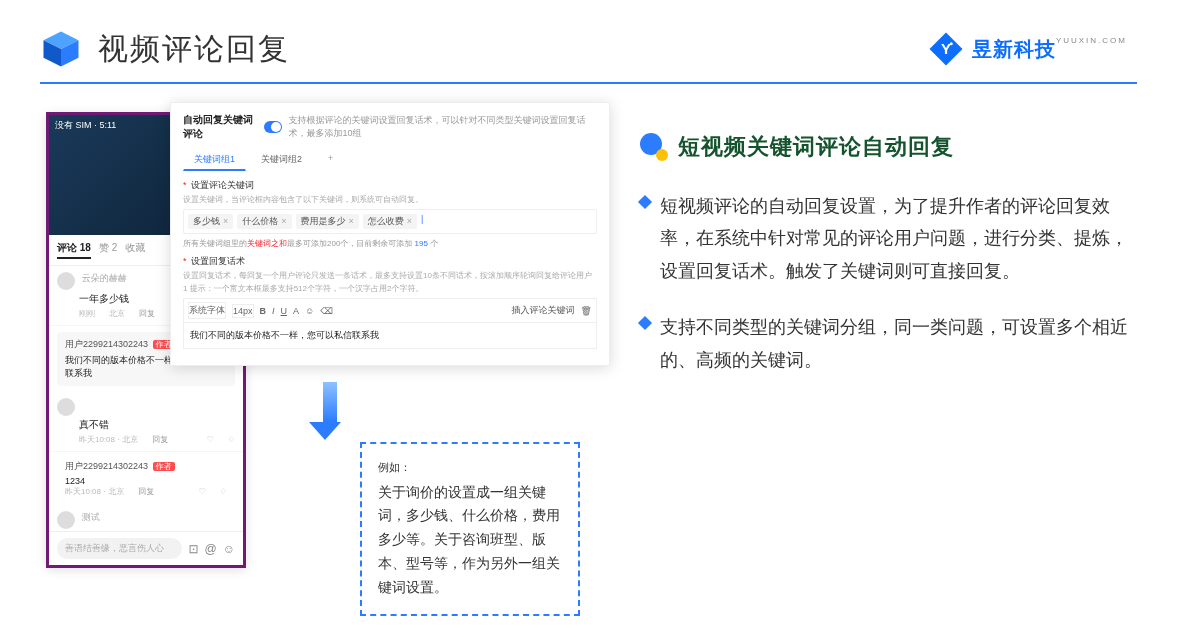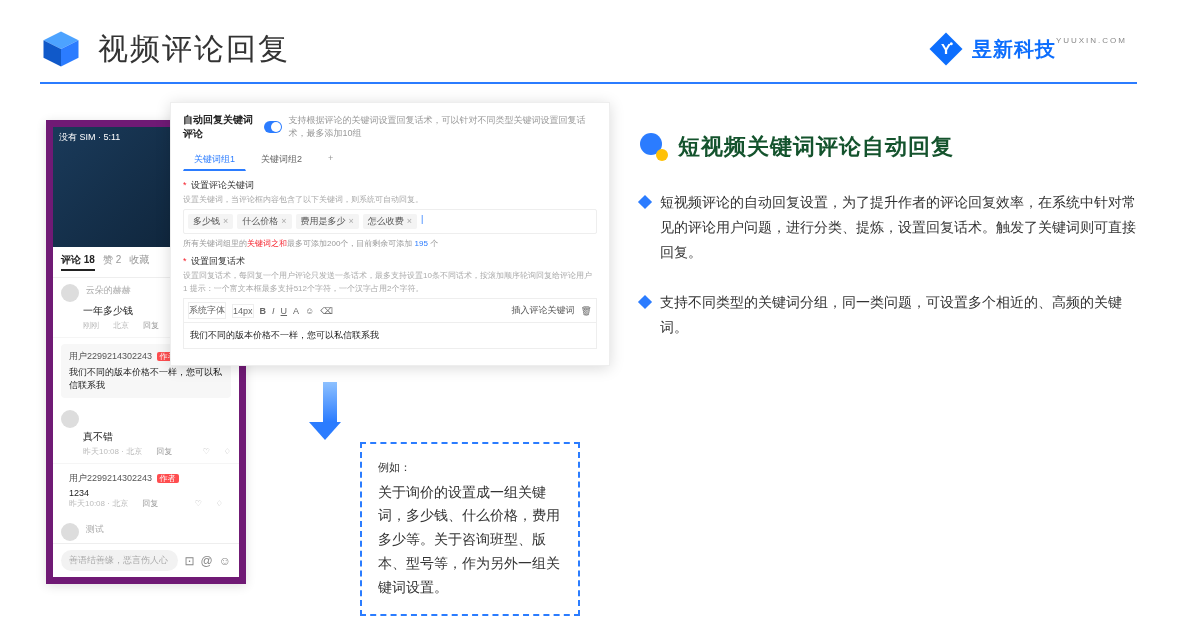--- a/index.html
+++ b/index.html
@@ -28,25 +28,24 @@
 .main { display: flex; padding: 18px 40px 0 40px; gap: 10px; }
 .left-col { width: 550px; position: relative; }
 .right-col { flex: 1; padding-top: 30px; padding-left: 40px; }
 
 
 .phone-shot {
   position: absolute;
   top: 10px; left: 6px;
   width: 200px;
   background: #fff;
-  border: 7px solid #701a75;
+  border: 3px solid #701a75;
   box-shadow: 0 2px 10px rgba(0,0,0,.12);
   font-size: 10px;
   color: #666;
-  margin-top: 8px;
 }
 .phone-top { height: 120px; background: linear-gradient(135deg,#1a3a5a 0%,#0d2135 100%); position: relative; }
 .phone-status { position:absolute; top:4px; left:6px; color:#fff; font-size:9px; }
 .phone-tabs { display:flex; gap:8px; padding:6px 8px; border-bottom:1px solid #eee; font-size:10px; }
 .phone-tabs .active { color:#222; font-weight:600; border-bottom:2px solid #222; padding-bottom:2px; }
 .phone-tabs span { color:#999; }
 .p-comment { padding:6px 8px; border-bottom:1px solid #f5f5f5; }
 .p-comment .av { width:18px; height:18px; border-radius:50%; background:#ddd; display:inline-block; vertical-align:top; margin-right:4px; }
 .p-name { color:#aaa; font-size:9px; }
 .p-body { color:#222; font-size:10px; margin:2px 0 2px 22px; }
@@ -119,21 +118,21 @@
   line-height:1.7;
 }
 .example-title { font-size:11px; margin-bottom:4px; }
 
 
 .feat-head { display:flex; align-items:center; gap:10px; margin-bottom:28px; }
 .dot-icon { width:28px; height:28px; position:relative; }
 .dot-blue { width:22px; height:22px; background:#2b7cff; border-radius:50%; position:absolute; top:0; left:0; }
 .dot-yellow { width:12px; height:12px; background:#ffc107; border-radius:50%; position:absolute; bottom:0; right:0; }
 .feat-title { font-size:22px; font-weight:600; color:#14532d; letter-spacing:1px; }
-.feat-item { display:flex; gap:10px; margin-bottom:24px; font-size:14px; color:#333; line-height:1.8; }
+.feat-item { display:flex; gap:10px; margin-bottom:24px; font-size:18px; color:#333; line-height:1.8; }
 .diamond { width:10px; height:10px; background:#2b7cff; transform:rotate(45deg); margin-top:7px; flex-shrink:0; }
 </style>
 </head>
 <body>
 
 <div class="header">
   <div class="header-left">
     <svg class="cube-icon" viewBox="0 0 48 48">
       <polygon points="24,4 44,14 24,24 4,14" fill="#4da3ff"></polygon>
       <polygon points="4,14 24,24 24,44 4,34" fill="#1059c9"></polygon>

